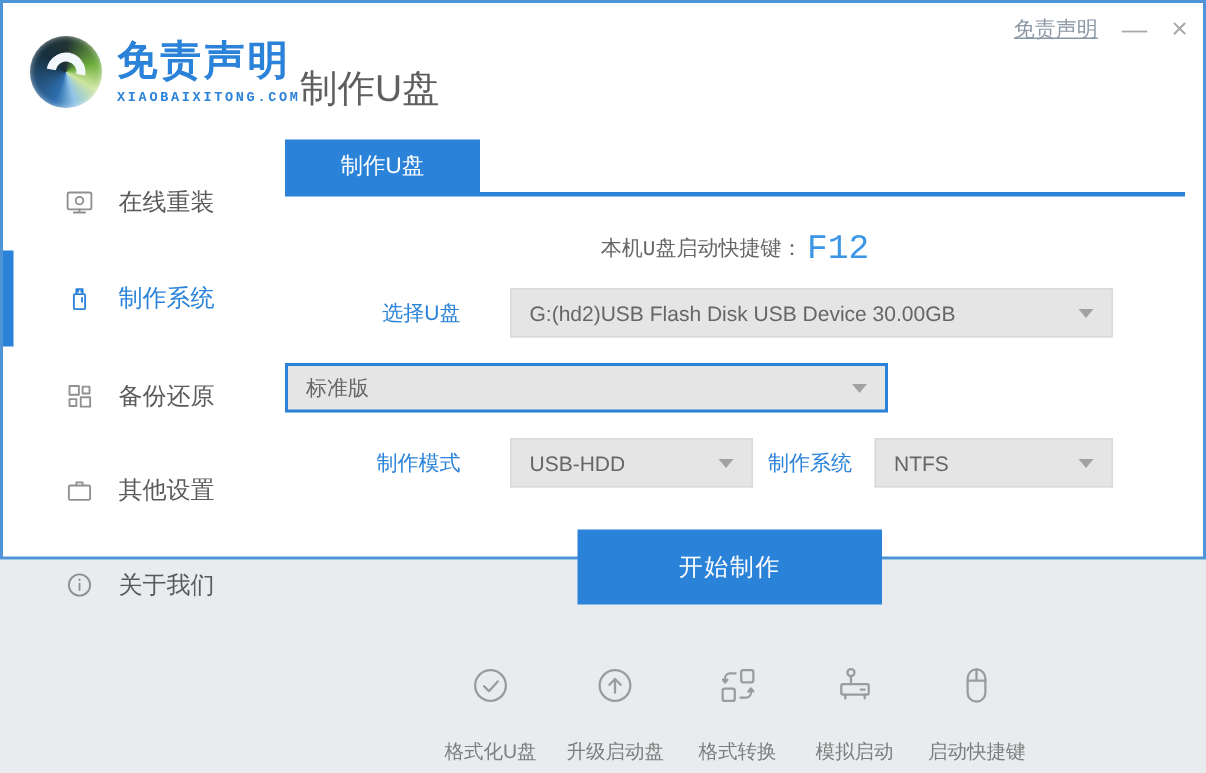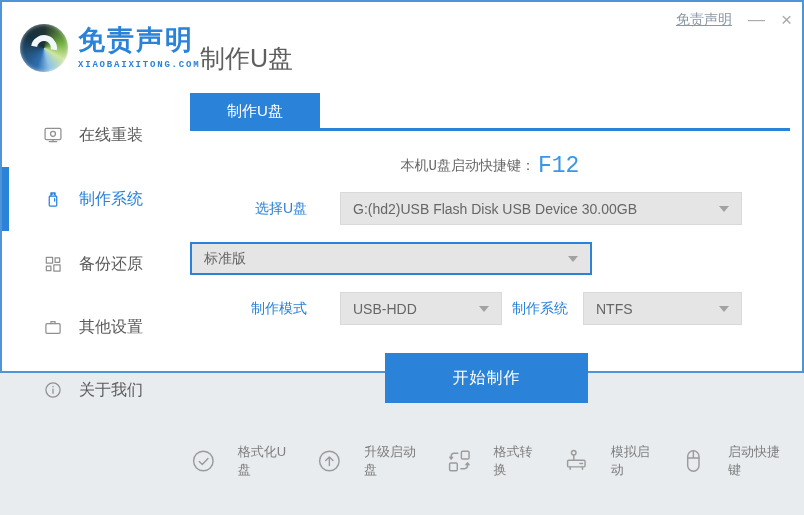--- a/index.html
+++ b/index.html
@@ -92,21 +92,21 @@
     background:#2a82d9;color:#fff;font-size:16px;border:none;cursor:pointer;
     display:flex;align-items:center;justify-content:center;
     font-family:Liberation Sans, sans-serif;letter-spacing:1px;
   }
   
   .tools{
     position:absolute;left:188px;top:441px;width:600px;
     display:flex;justify-content:center;gap:20px;
   }
   .tool{
-    display:flex;flex-direction:row;align-items:center;gap:21px;
+    display:flex;flex-direction:column;align-items:center;gap:21px;
     color:#7d7d7d;font-size:13px;cursor:pointer;min-width:58px;
   }
   .tool svg{stroke:#9b9b9b;}
   svg{fill:none;stroke-linecap:round;stroke-linejoin:round;}
 </style>
 </head>
 <body>
 
 <div class="window">
 

